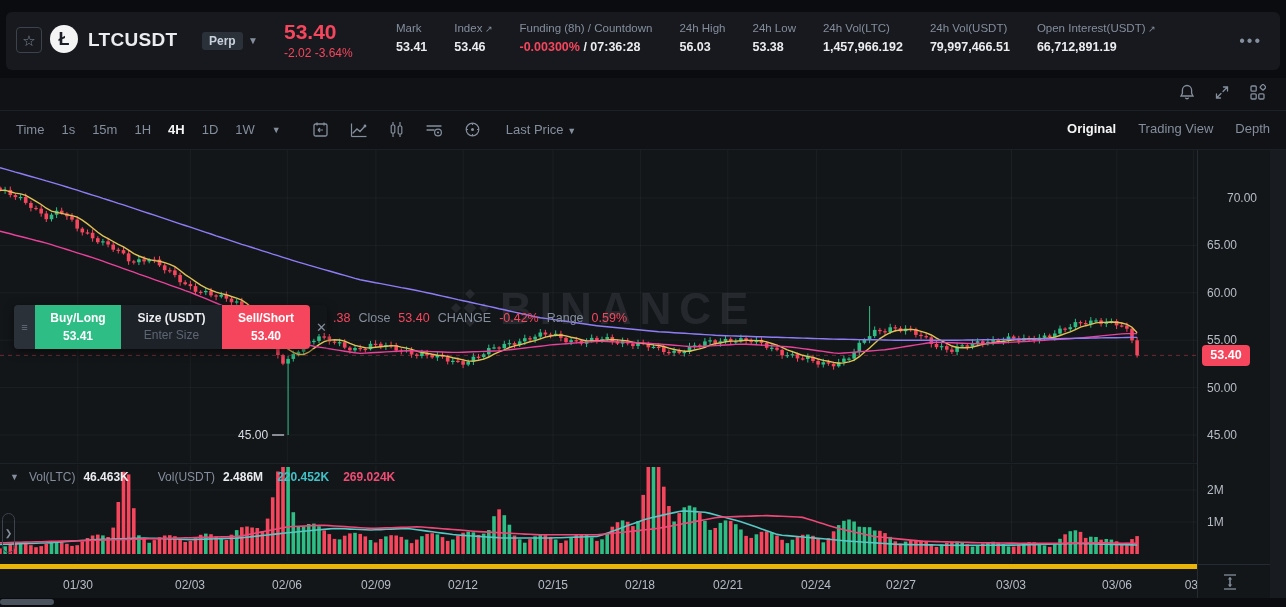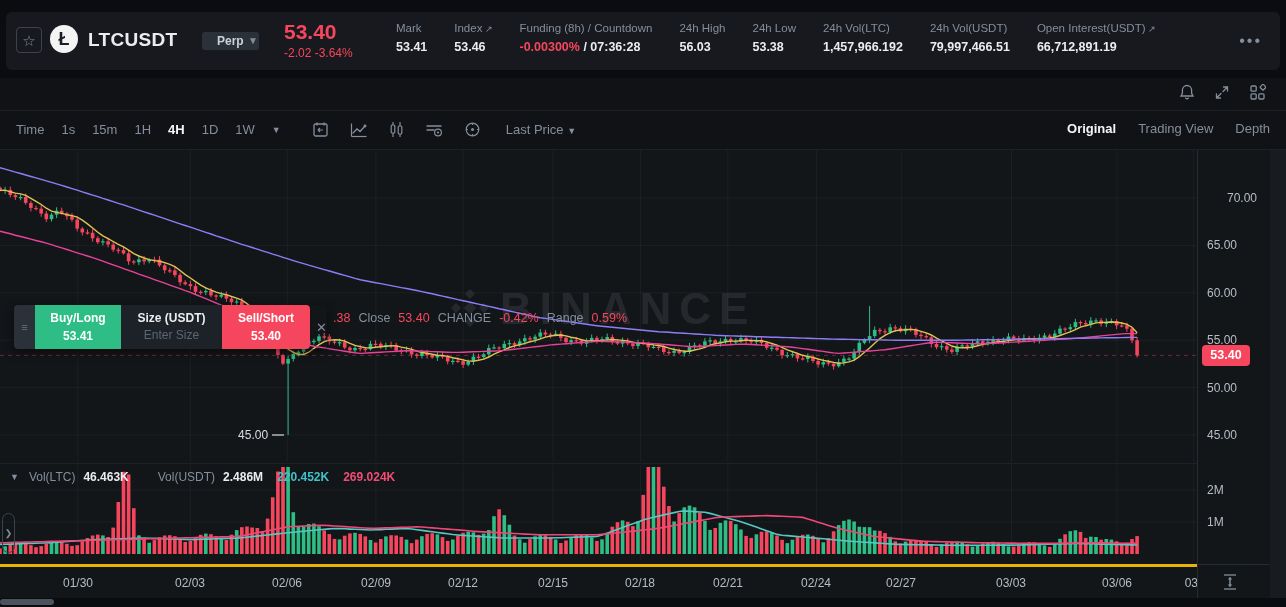--- a/index.html
+++ b/index.html
@@ -9,21 +9,21 @@
   .abs { position:absolute; }
 
   
   .header { left:6px; top:12px; width:1274px; height:58px; background:#17191e; border-radius:6px; }
   .star-btn { left:10px; top:15px; width:26px; height:26px; border:1px solid #3c434d; border-radius:4px;
               color:#848e9c; font-size:15px; text-align:center; line-height:25px; cursor:pointer; }
   .coin-logo { left:44px; top:13px; width:28px; height:28px; background:#f4f4f4; color:#1b1e24;
                border-radius:50%; text-align:center; line-height:28px; font-weight:700; font-size:18px; }
   .symbol { left:82px; top:17px; font-size:19px; font-weight:700; letter-spacing:.3px; }
   .perp-badge { left:196px; top:20px; background:#2b3139; color:#c9d1dc; font-size:12px; font-weight:700;
-                padding:2px 15px; border-radius:3px; }
+                padding:2px 7px; border-radius:3px; }
   .symbol-caret { left:242px; top:23px; color:#848e9c; font-size:10px; cursor:pointer; }
   .price-big { left:278px; top:8px; font-size:21px; font-weight:700; color:#f6465d; }
   .price-chg { left:278px; top:34px; font-size:12px; color:#f6465d; }
   .hdr-stats { left:390px; top:10px; display:flex; gap:27px; }
   .stat .lbl { color:#848e9c; font-size:11.5px; white-space:nowrap; }
   .stat .val { color:#eaecef; font-size:12.5px; font-weight:700; margin-top:6px; white-space:nowrap; }
   .stat .accent { color:#f6465d; font-weight:700; }
   .lbl .arrow { font-size:9px; color:#848e9c; }
   .hdr-more { right:18px; top:20px; color:#848e9c; font-size:16px; letter-spacing:2px; cursor:pointer; }
 
@@ -47,21 +47,21 @@
   .tb-icons svg { display:block; cursor:pointer; }
   .tb-right { right:16px; top:10px; display:flex; gap:22px; }
   .vtab { color:#848e9c; font-size:13px; cursor:pointer; }
   .vtab.active { color:#f5f5f5; font-weight:700; }
 
   
   .chart-region { left:0; top:150px; width:1286px; height:448px; background:#131619; }
   .right-strip { left:1270px; top:0; width:16px; height:448px; background:#181b20; }
   .axis-vline { left:1197px; top:0; width:1px; height:448px; background:#252b33; }
   .pane-divider { left:0; top:313px; width:1197px; height:1px; background:#1d2227; }
-  .xaxis-row { left:0; top:414px; width:1197px; height:34px; border-top:3px solid #eab308; overflow:hidden;padding-left:48px; }
+  .xaxis-row { left:0; top:414px; width:1197px; height:34px; border-top:5px solid #eab308; overflow:hidden;padding-left:48px; }
   .x-label { position:absolute; top:9px; transform:translateX(-50%); color:#b7bdc6; font-size:12px; white-space:nowrap; }
   .y-label { position:absolute; left:9px; color:#b7bdc6; font-size:12px; }
   .yaxis-col { left:1198px; top:0; width:72px; height:448px; }
   .price-badge { position:absolute; left:4px; width:48px; height:21px; background:#f6465d; border-radius:4px;
                  color:#fff; font-size:12.5px; font-weight:700; text-align:center; line-height:21px; }
   .axis-tool { left:1198px; top:414px; width:72px; height:34px; border-top:1px solid #252b33; }
   .axis-tool svg { position:absolute; left:24px; top:8px; cursor:pointer; }
 
   
   .trade-widget { left:14px; top:155px; height:44px; display:flex; border-radius:4px;

